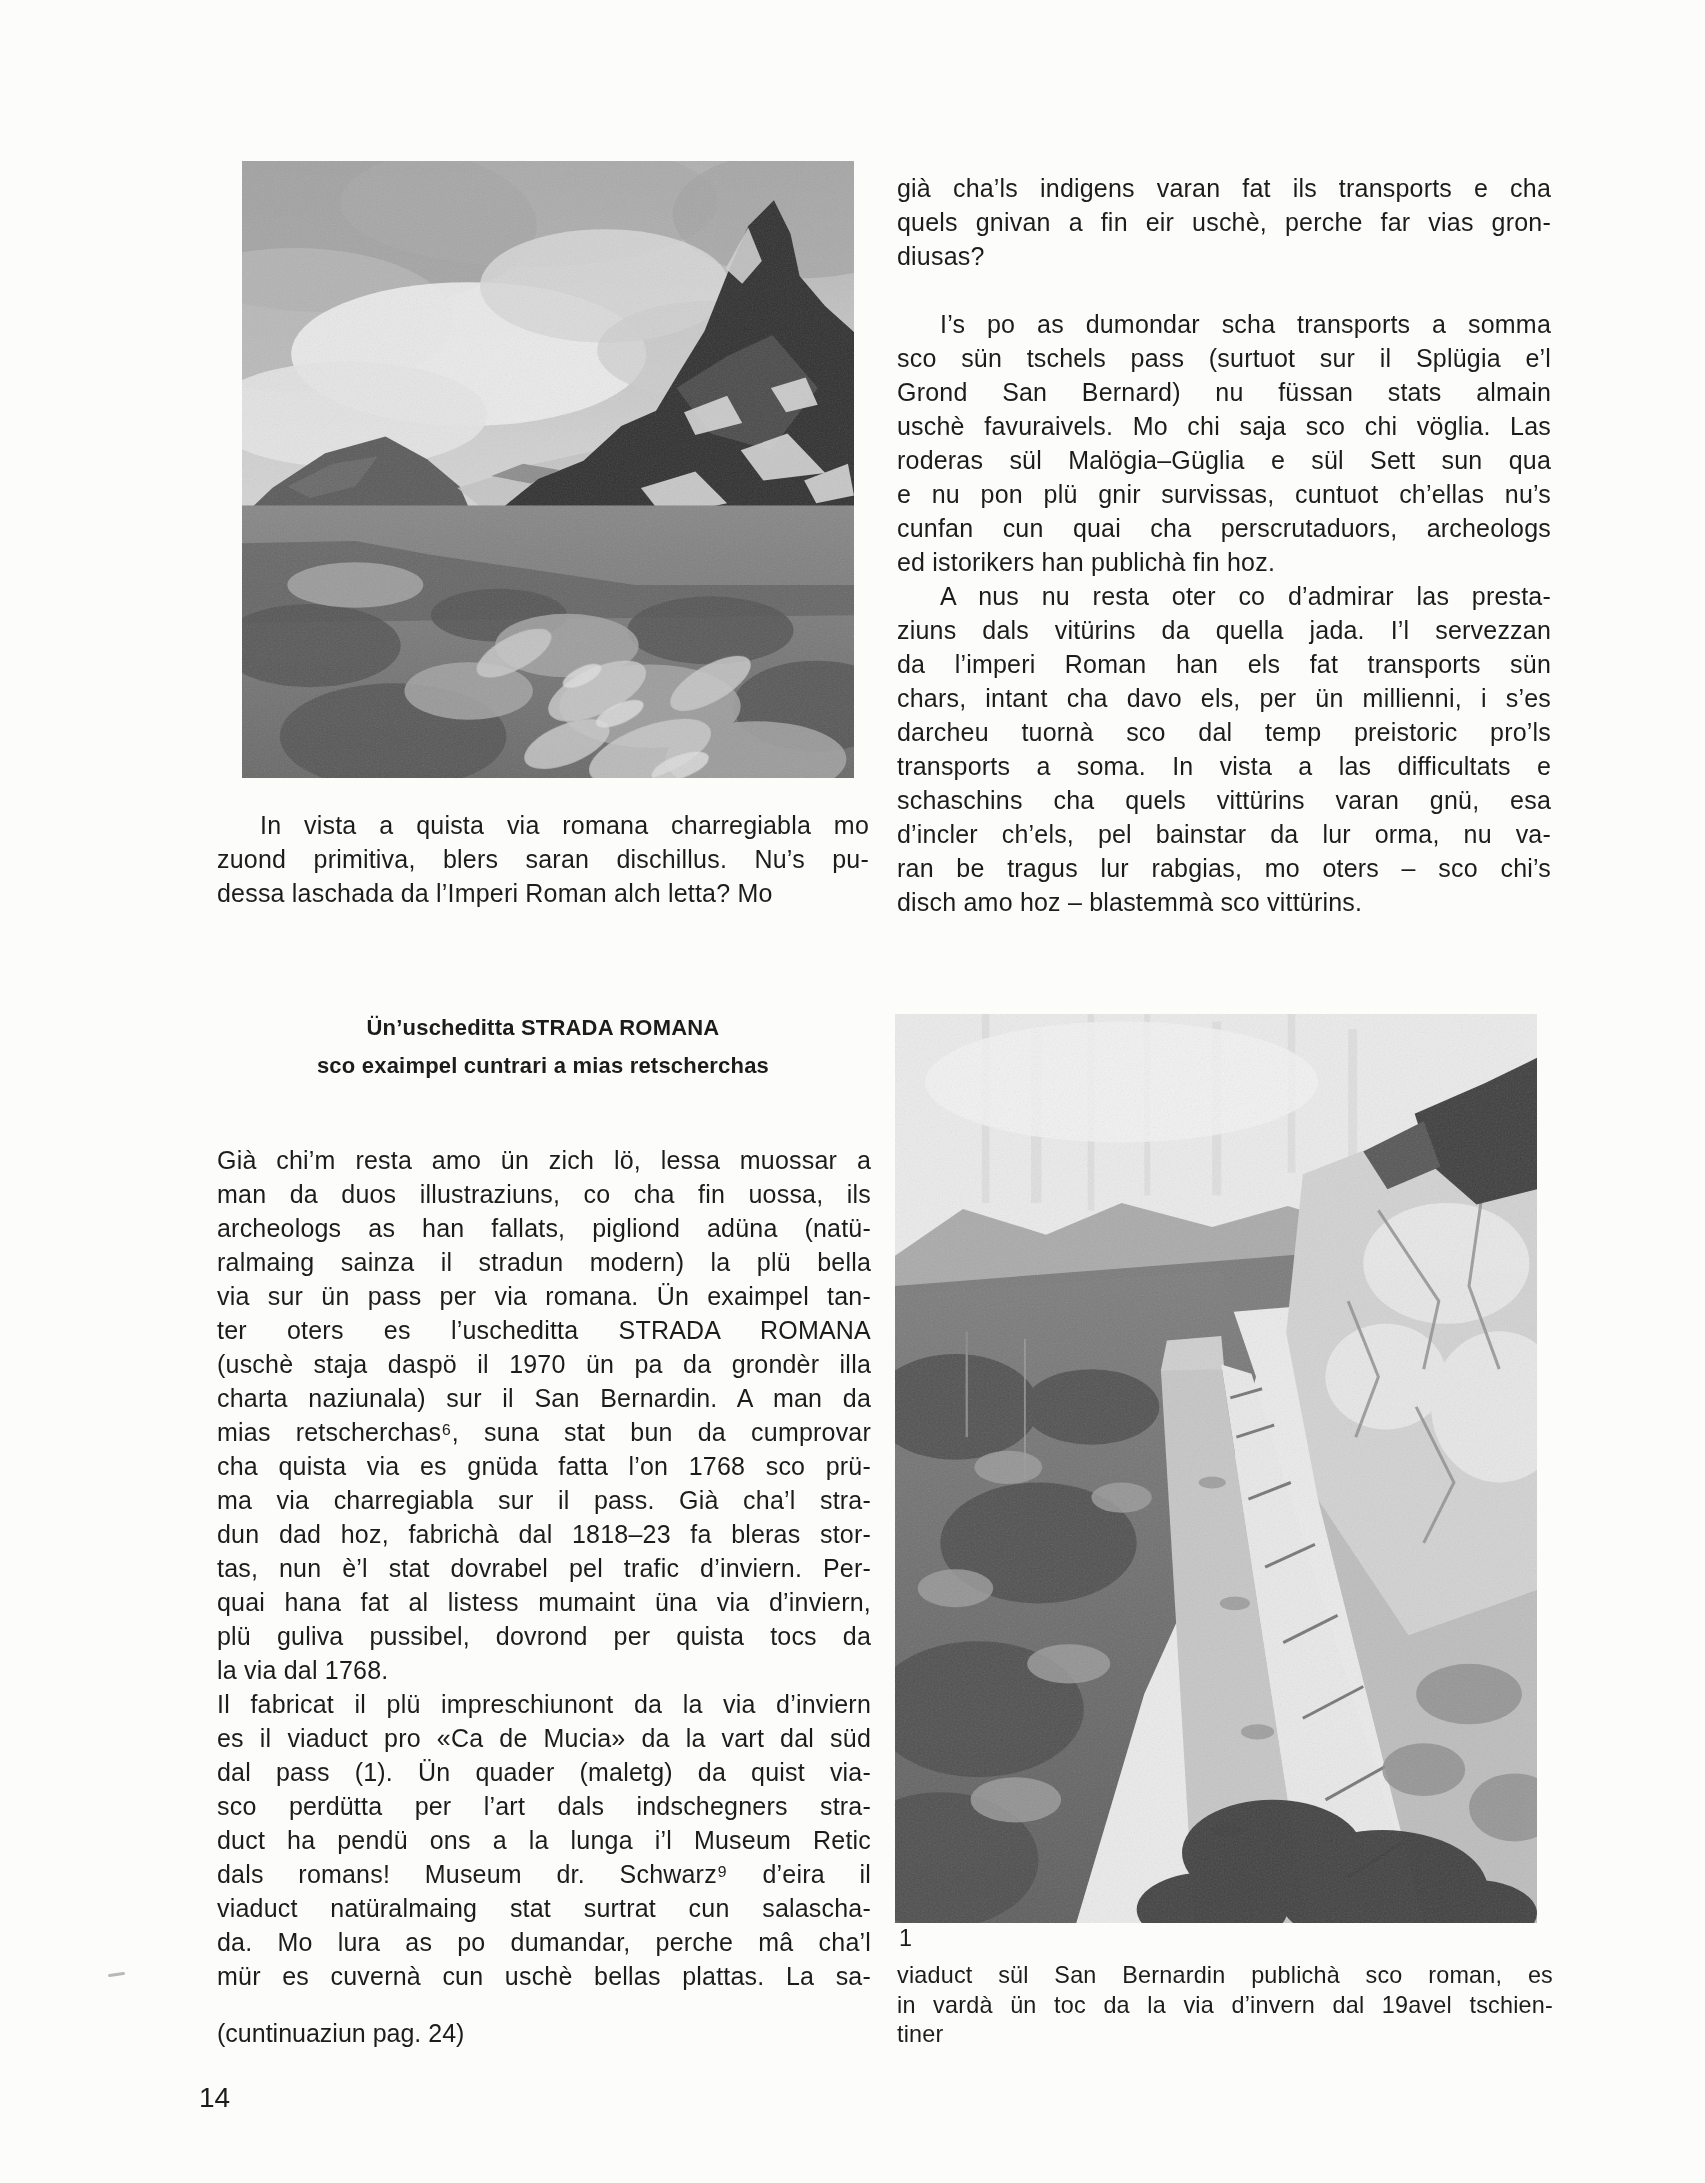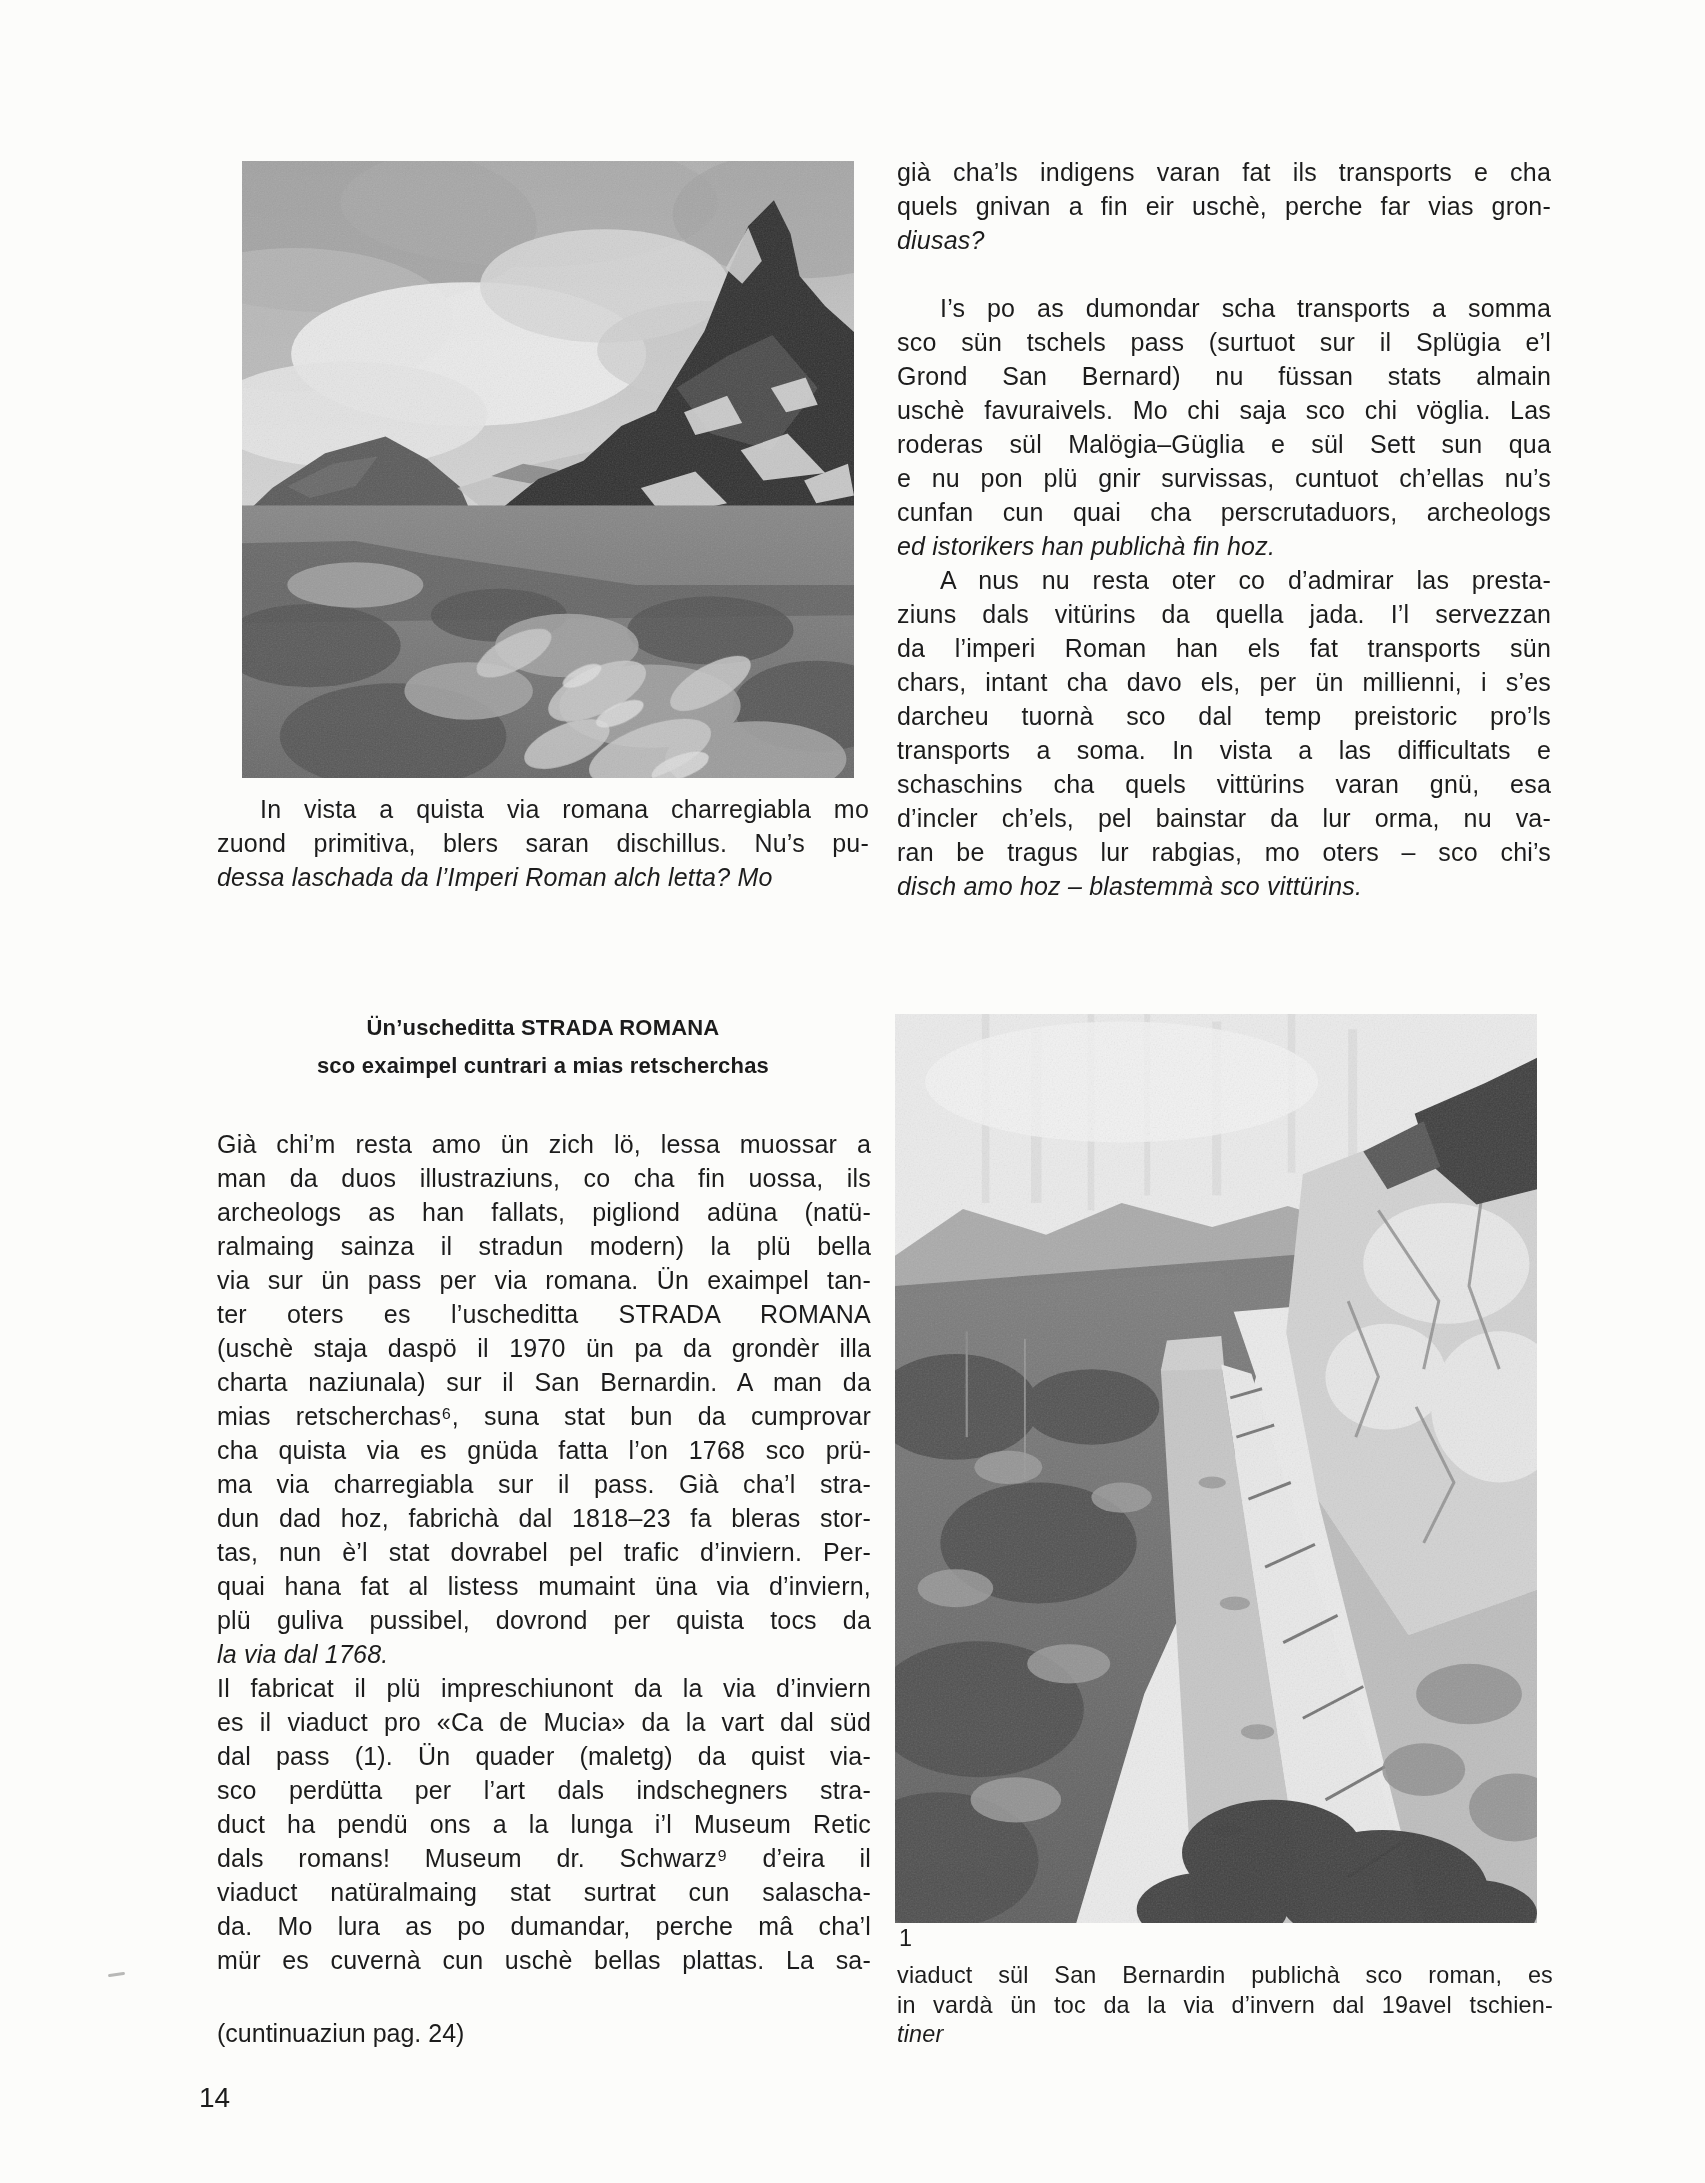--- a/index.html
+++ b/index.html
@@ -9,23 +9,24 @@
     background:#fcfcfa;
     font-family:"Liberation Sans","DejaVu Sans",sans-serif;
     color:#1c1c1c;
     overflow:hidden;
   }
   .textcol{
     position:absolute;
     font-size:25px;
     line-height:34px;
     letter-spacing:0.2px;
+    margin-top:16px;
   }
   .line{text-align:justify;text-align-last:justify;white-space:normal;}
-  .line.last{text-align-last:left;font-style:italic;}
+  .line.last{text-align-last:left;}
   .line.indent{text-indent:43px;}
   .pgap{height:34px;}
   .heading{
     position:absolute;
     left:217px;top:1009px;width:652px;
     font-size:22px;line-height:38px;font-weight:700;
     text-align:center;letter-spacing:0.2px;
   }
   .continuation{
     position:absolute;

